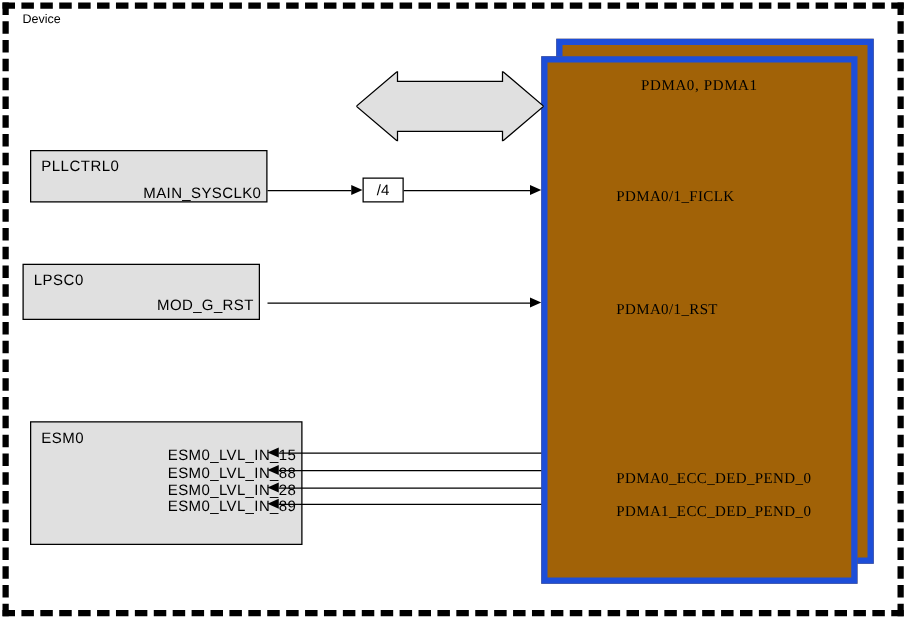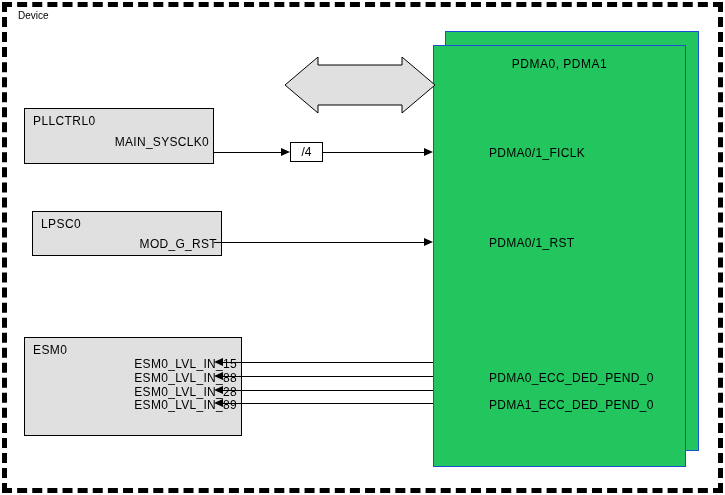--- a/index.html
+++ b/index.html
@@ -9,21 +9,21 @@
   }
   .device-border{
     position:absolute;left:2px;top:2px;width:711px;height:481px;
     border:5px dashed #000;
   }
   .device-label{position:absolute;left:18px;top:10px;font-size:10px;}
   .graybox{
     position:absolute;background:#e0e0e0;border:1px solid #000;box-sizing:border-box;
   }
   .yellowbox{
-    position:absolute;background:#22c55e;border:1px solid #1d4ed8;box-sizing:border-box;
+    position:absolute;background:#a16207;border:5px solid #1d4ed8;box-sizing:border-box;font-family:Liberation Serif, serif;
   }
   .box-title{position:absolute;left:8px;top:5px;font-size:12px;letter-spacing:.4px;}
   .sig{position:absolute;font-size:12px;line-height:14px;white-space:nowrap;letter-spacing:.3px;margin-left:47px;}
   .sig.right{right:4px;text-align:right;}
   .sig.left{left:8px;text-align:center;}
   .pdma-title{position:absolute;left:0;top:11px;width:100%;text-align:center;font-size:12px;letter-spacing:.5px;}
   .divbox{
     position:absolute;left:290px;top:142px;width:33px;height:20px;background:#fff;
     border:1px solid #000;box-sizing:border-box;text-align:center;font-size:12px;line-height:18px;
   }
@@ -51,26 +51,26 @@
     <div class="sig left" style="top:100px;">PDMA0/1_FICLK</div>
     <div class="sig left" style="top:190px;">PDMA0/1_RST</div>
     <div class="sig left" style="top:325px;">PDMA0_ECC_DED_PEND_0</div>
     <div class="sig left" style="top:352px;">PDMA1_ECC_DED_PEND_0</div>
   </div>
 
   <svg class="cbass" viewBox="0 0 150 56">
     <polygon points="0,28 33,0 33,8 117,8 117,0 150,28 117,56 117,48 33,48 33,56" fill="#e0e0e0" stroke="#000" stroke-width="1"></polygon>
   </svg>
 
-  <div class="graybox" style="left:24px;top:108px;width:190px;height:56px;">
+  <div class="graybox" style="left:24px;top:120px;width:190px;height:42px;">
     <div class="box-title">PLLCTRL0</div>
     <div class="sig right" style="top:26px;">MAIN_SYSCLK0</div>
   </div>
 
-  <div class="graybox" style="left:32px;top:211px;width:190px;height:45px;">
+  <div class="graybox" style="left:18px;top:211px;width:190px;height:45px;">
     <div class="box-title">LPSC0</div>
     <div class="sig right" style="top:25px;">MOD_G_RST</div>
   </div>
 
   <div class="graybox" style="left:24px;top:337px;width:218px;height:99px;">
     <div class="box-title">ESM0</div>
     <div class="sig right" style="top:19px;">ESM0_LVL_IN_15</div>
     <div class="sig right" style="top:33px;">ESM0_LVL_IN_88</div>
     <div class="sig right" style="top:47px;">ESM0_LVL_IN_28</div>
     <div class="sig right" style="top:60px;">ESM0_LVL_IN_89</div>

